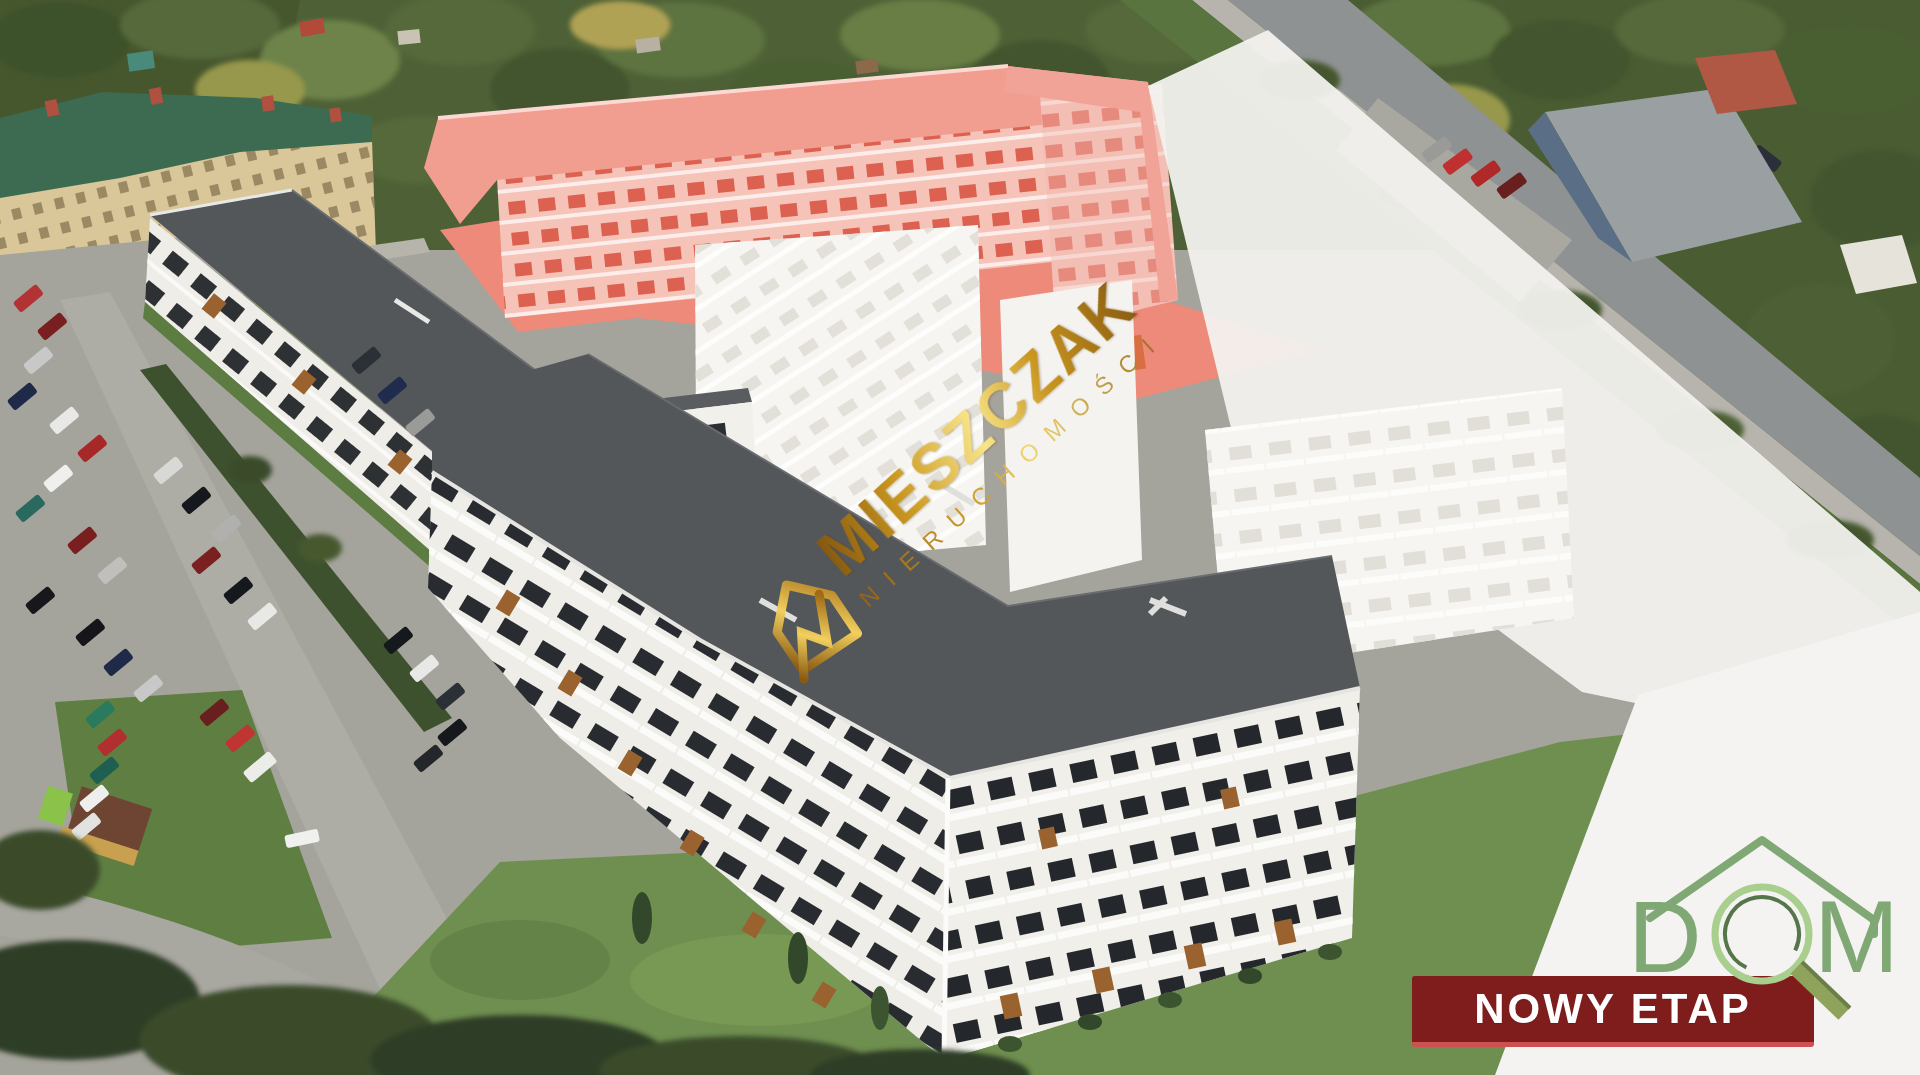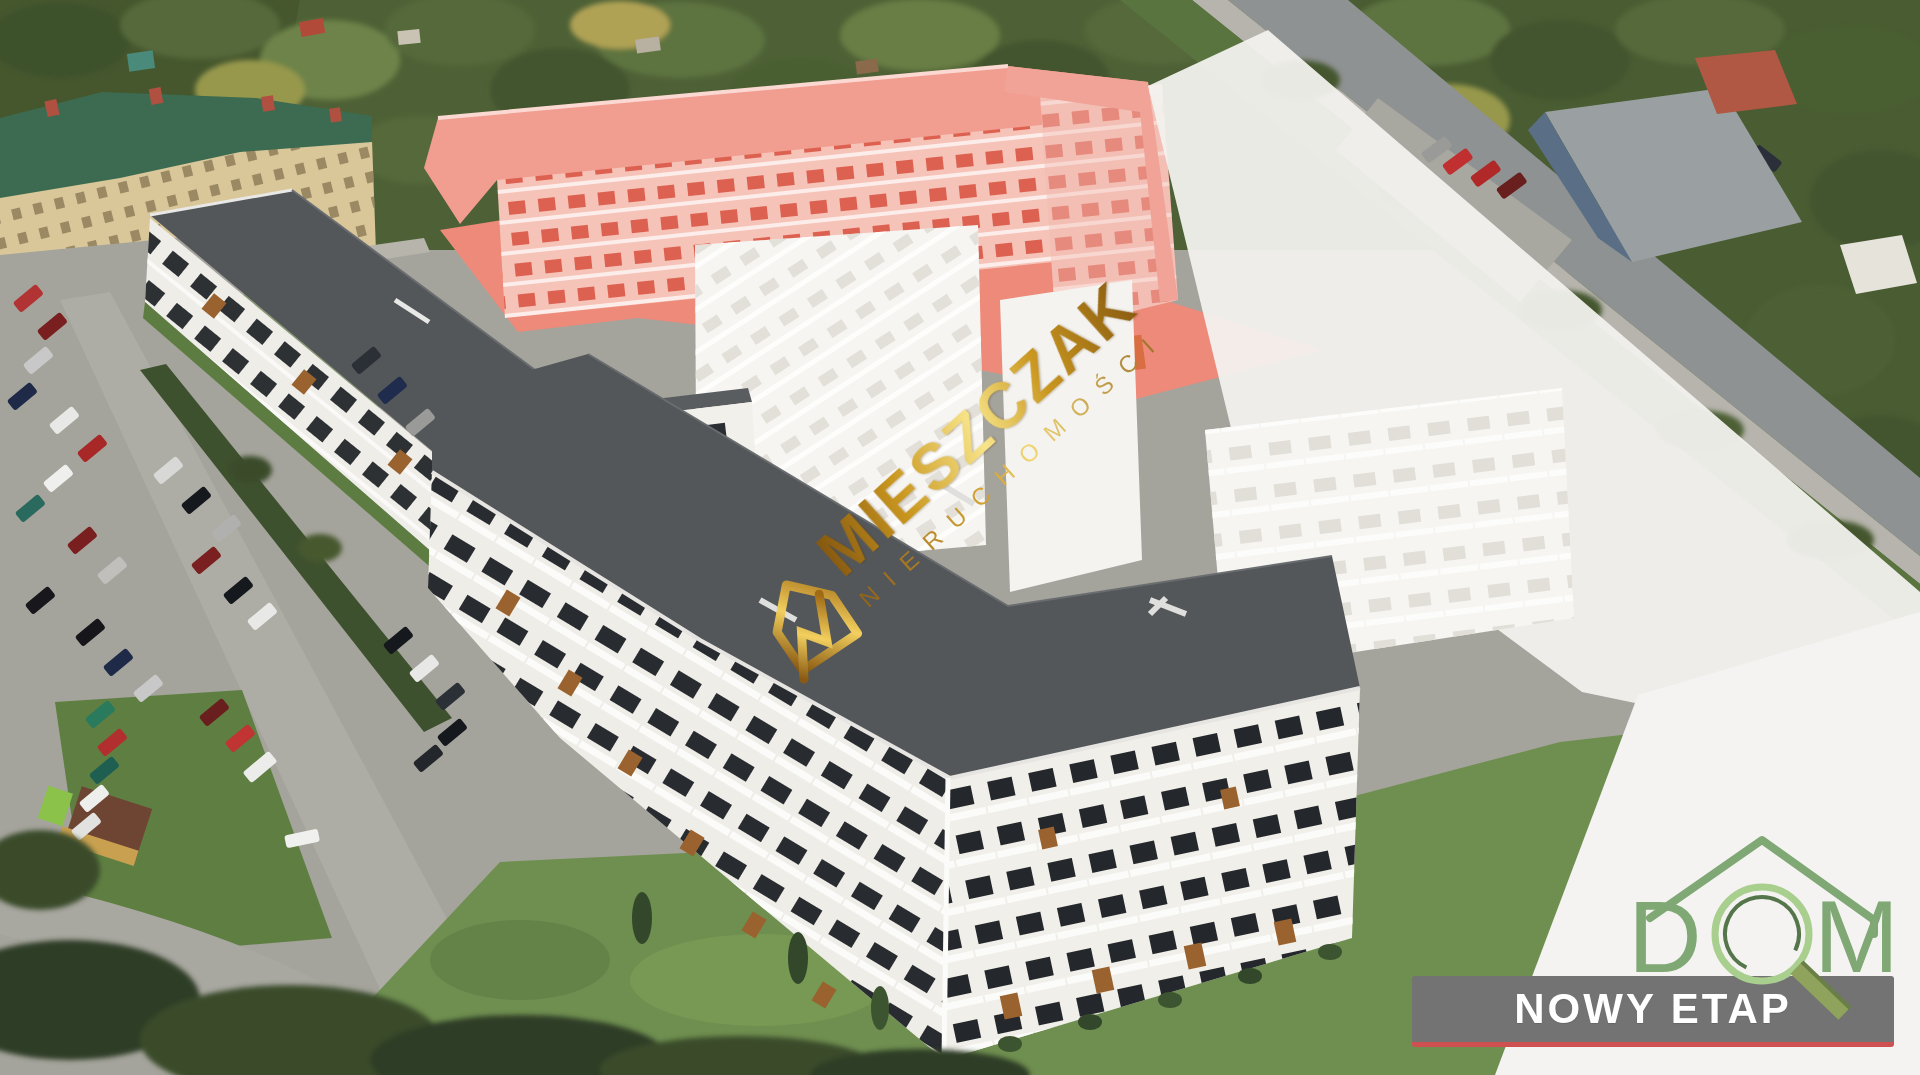--- a/index.html
+++ b/index.html
@@ -11,22 +11,22 @@
              transform:rotate(-42deg);text-align:center;pointer-events:none;}
   .wm-brand{font-size:64px;font-weight:bold;letter-spacing:3px;
             background:linear-gradient(105deg,#6e430b 0%,#c9961e 28%,#f8e58a 50%,#c9961e 68%,#7a4d0e 100%);
             -webkit-background-clip:text;background-clip:text;color:transparent;
             filter:drop-shadow(1px 1px 1px rgba(90,55,0,.35));}
   .wm-sub{margin-top:2px;font-size:24px;font-weight:400;letter-spacing:15px;
           background:linear-gradient(105deg,#8a5a12,#d9a62e 45%,#f1d670 55%,#8a5a12);
           -webkit-background-clip:text;background-clip:text;color:transparent;opacity:.95;}
   .wm-house{position:absolute;left:742px;top:598px;z-index:5;transform:rotate(-34deg);}
   
-  .banner{position:absolute;left:1412px;top:976px;width:482px;height:66px;z-index:6;
-          background:#737373;border-bottom:5px solid #cf5050;border-radius:3px;
+  .banner{position:absolute;left:1412px;top:976px;width:402px;height:66px;z-index:6;
+          background:#7f1d1d;border-bottom:5px solid #cf5050;border-radius:3px;
           display:flex;align-items:center;justify-content:center;}
   .banner span{color:#fff;font-size:42px;font-weight:bold;letter-spacing:3px;
                text-shadow:0 1px 1px rgba(0,0,0,.12);}
   
   .caption{position:absolute;left:1628px;top:1002px;z-index:9;font-size:37px;
            font-weight:400;letter-spacing:2px;white-space:nowrap;}
   .cap-na{color:#b9cd94;margin-right:8px;}
   .cap-word{color:#3e3e3c;}
   
   .logo{position:absolute;left:1612px;top:822px;z-index:7;pointer-events:none;}

